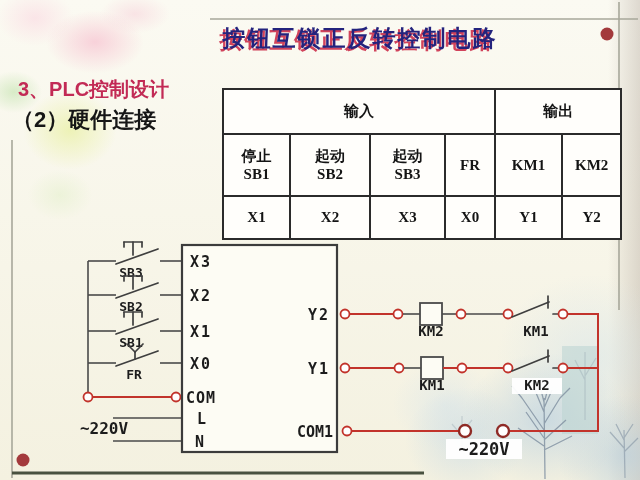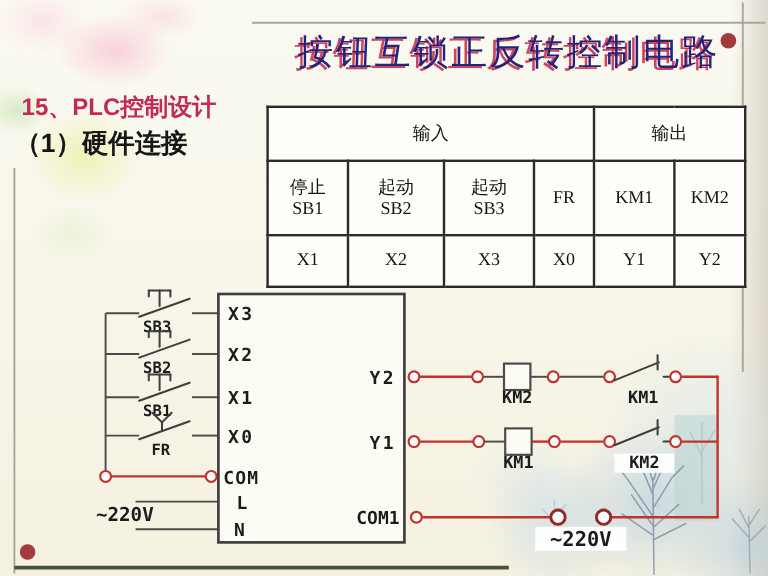--- a/index.html
+++ b/index.html
@@ -17,32 +17,32 @@
       radial-gradient(110px 90px at 545px 420px, rgba(196,214,224,.85), rgba(196,214,224,0) 75%),
       radial-gradient(80px 70px at 465px 440px, rgba(203,220,229,.7), rgba(203,220,229,0) 75%),
       radial-gradient(90px 80px at 625px 455px, rgba(188,208,220,.75), rgba(188,208,220,0) 75%),
       radial-gradient(120px 110px at 590px 360px, rgba(213,228,234,.55), rgba(213,228,234,0) 78%),
       radial-gradient(70px 60px at 445px 405px, rgba(214,228,234,.5), rgba(214,228,234,0) 75%),
       linear-gradient(to right, rgba(0,0,0,0) 95%, rgba(186,176,165,.45) 100%),
       linear-gradient(to bottom, #fbfaf2, #f4f1e0);
   }
   .teal-band{position:absolute;left:562px;top:346px;width:36px;height:88px;background:rgba(186,212,210,.55);}
   .title{
-    position:absolute;left:120px;top:23px;width:480px;text-align:right;
-    font-size:30px;font-weight:normal;color:#23237d;letter-spacing:2px;
+    position:absolute;left:120px;top:23px;width:480px;text-align:center;
+    font-size:23px;font-weight:bold;color:#23237d;letter-spacing:2px;
     text-shadow:-3px 2px 0 rgba(204,47,74,.9);white-space:nowrap;
   }
   .subtitle1{position:absolute;left:18px;top:76px;font-size:20px;font-weight:bold;color:#c22a55;white-space:nowrap;}
   .subtitle2{position:absolute;left:12px;top:105px;font-size:22px;font-weight:bold;color:#161616;white-space:nowrap;}
   table.io-table{
     position:absolute;left:222px;top:88px;border-collapse:collapse;background:#fffefb;
     table-layout:fixed;font-family:"Liberation Serif",serif;font-size:15px;color:#141414;
   }
   table.io-table th, table.io-table td{
-    border:2px solid #2b2b2b;text-align:center;vertical-align:middle;padding:12px;font-weight:400;
+    border:2px solid #2b2b2b;text-align:center;vertical-align:middle;padding:12px;font-weight:700;
   }
   .diagram-svg{position:absolute;left:0;top:0;}
   .w{stroke:#4a4a4a;stroke-width:1.6;fill:none;}
   .r{stroke:#c2332b;stroke-width:2;fill:none;}
   .sym{stroke:#3f3f3f;stroke-width:1.7;fill:none;stroke-linecap:round;}
   .term{fill:#ffffff;stroke:#c2332b;stroke-width:1.8;}
   .term2{fill:#ffffff;stroke:#8f2b26;stroke-width:2.4;}
   .lbl{font-family:"DejaVu Sans Mono",monospace;font-weight:bold;fill:#1c1c1c;}
   .box{fill:#fdfcf4;stroke:#3c3c3c;stroke-width:2.2;}
   .coil{fill:#fdfcf4;stroke:#4a4a4a;stroke-width:1.8;}
@@ -202,22 +202,22 @@
       <circle class="term2" cx="503" cy="431" r="6"></circle>
       <line class="r" x1="510" y1="431" x2="598" y2="431"></line>
       <rect x="446" y="439" width="76" height="20" fill="#ffffff" opacity="0.95"></rect>
       <text class="lbl" x="484" y="455" font-size="17" text-anchor="middle">~220V</text>
     </g>
 
     <line class="r" x1="598" y1="313" x2="598" y2="432"></line>
   </svg>
 
   <div class="title">按钮互锁正反转控制电路</div>
-  <div class="subtitle1">15、PLC控制设计</div>
-  <div class="subtitle2">（1）硬件连接</div>
+  <div class="subtitle1">3、PLC控制设计</div>
+  <div class="subtitle2">（2）硬件连接</div>
 
   <table class="io-table">
     <colgroup>
       <col style="width:67px">
         <col style="width:80px">
         <col style="width:75px">
       <col style="width:50px">
         <col style="width:67px">
         <col style="width:59px">
     </colgroup>

